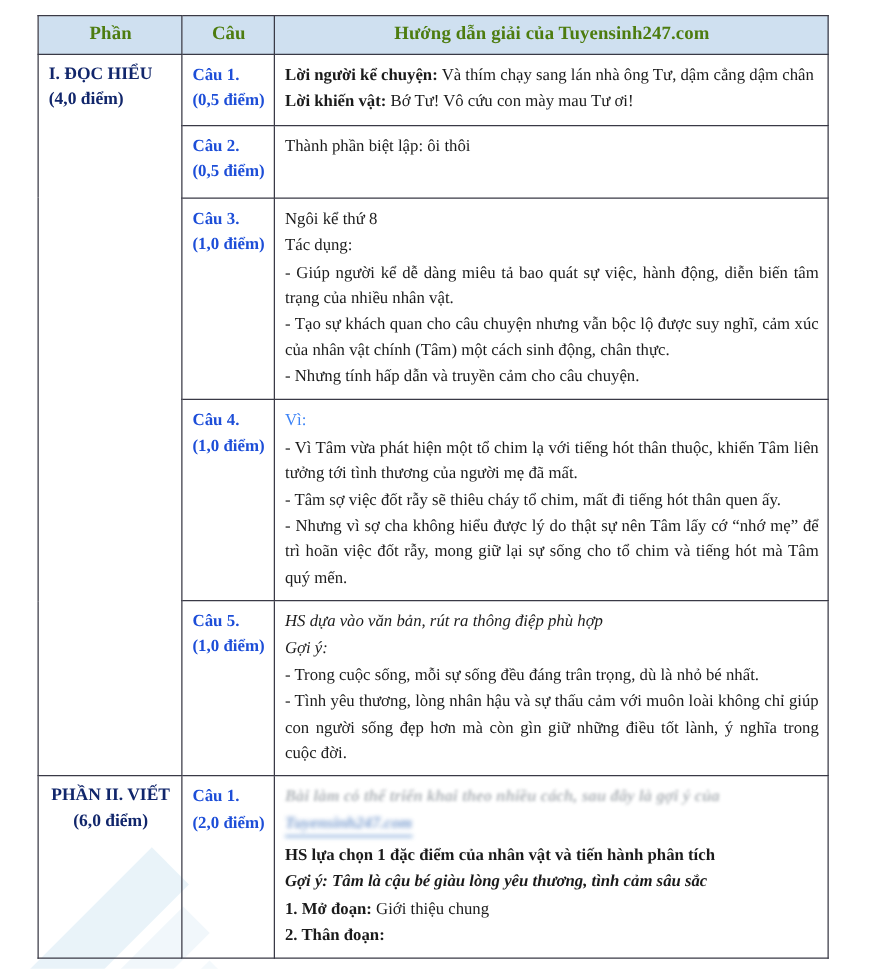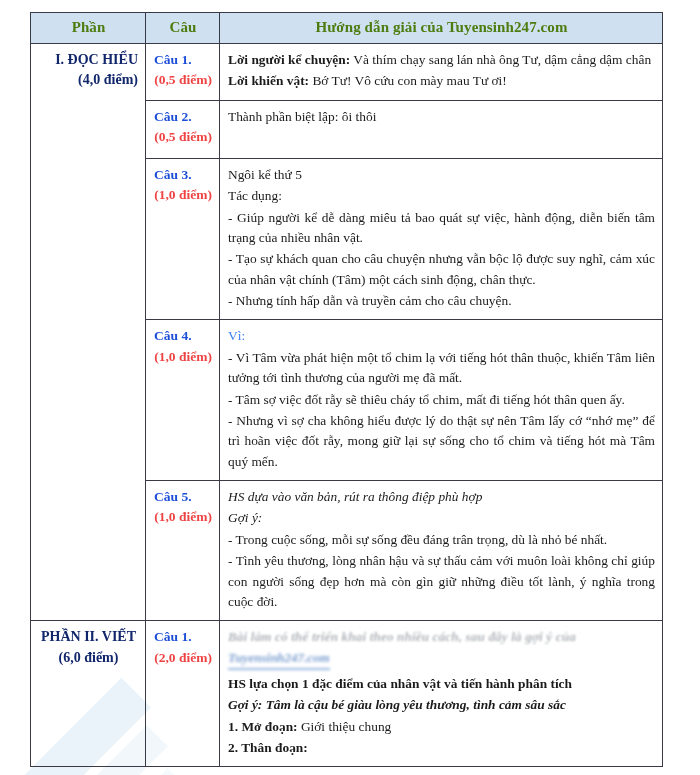--- a/index.html
+++ b/index.html
@@ -69,39 +69,38 @@
     padding-top: 9px;
     padding-bottom: 9px;
     letter-spacing: .1px;
   }
 
   td.phan-cell {
     color: #11266b;
     font-weight: bold;
     font-size: 14px;
     line-height: 1.45;
-    text-align: right;
+    text-align: left;
   }
   td.phan-cell.centered { text-align: center; }
 
   td.cau-cell {
     font-size: 13.5px;
     line-height: 1.5;
     white-space: nowrap;
   }
   td.cau-cell .cau-no {
     color: #1d4ed8;
     font-weight: bold;
     display: block;
   }
   td.cau-cell .cau-pt {
-    color: #ef4444;
+    color: #1d4ed8;
     font-weight: bold;
     display: block;
-    text-align: right;
   }
 
   td.body-cell {
     font-size: 13.4px;
     line-height: 1.52;
     text-align: justify;
     color: #1b1b1b;
   }
   td.body-cell p { margin: 0 0 1px 0; }
   td.body-cell p.just { text-align: justify; text-align-last: left; }
@@ -182,21 +181,21 @@
           <p>Thành phần biệt lập: ôi thôi</p>
         </td>
       </tr>
 
       <tr>
         <td class="cau-cell">
           <span class="cau-no">Câu 3.</span>
           <span class="cau-pt">(1,0 điểm)</span>
         </td>
         <td class="body-cell">
-          <p>Ngôi kể thứ 5</p>
+          <p>Ngôi kể thứ 8</p>
           <p>Tác dụng:</p>
           <p class="just">- Giúp người kể dễ dàng miêu tả bao quát sự việc, hành động, diễn biến tâm trạng của nhiều nhân vật.</p>
           <p class="just">- Tạo sự khách quan cho câu chuyện nhưng vẫn bộc lộ được suy nghĩ, cảm xúc của nhân vật chính (Tâm) một cách sinh động, chân thực.</p>
           <p class="just">- Nhưng tính hấp dẫn và truyền cảm cho câu chuyện.</p>
         </td>
       </tr>
 
       <tr>
         <td class="cau-cell">
           <span class="cau-no">Câu 4.</span>

